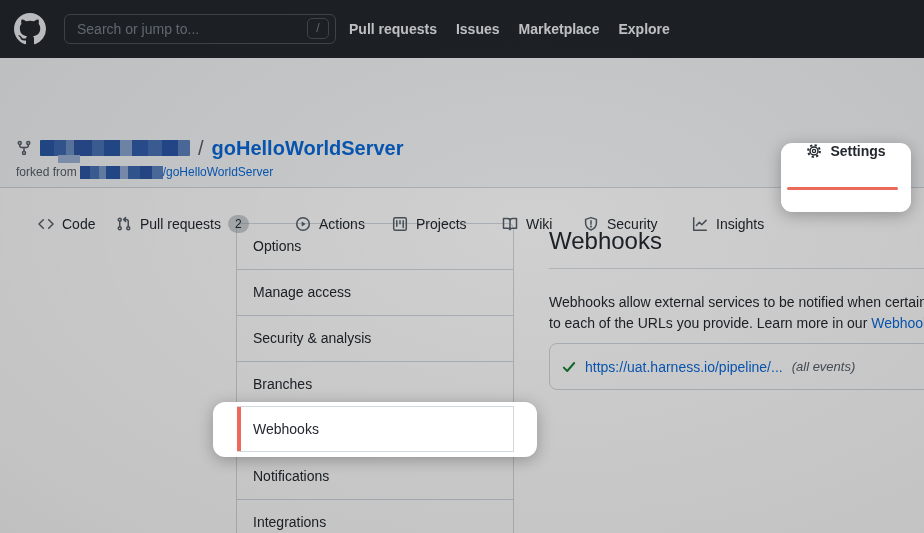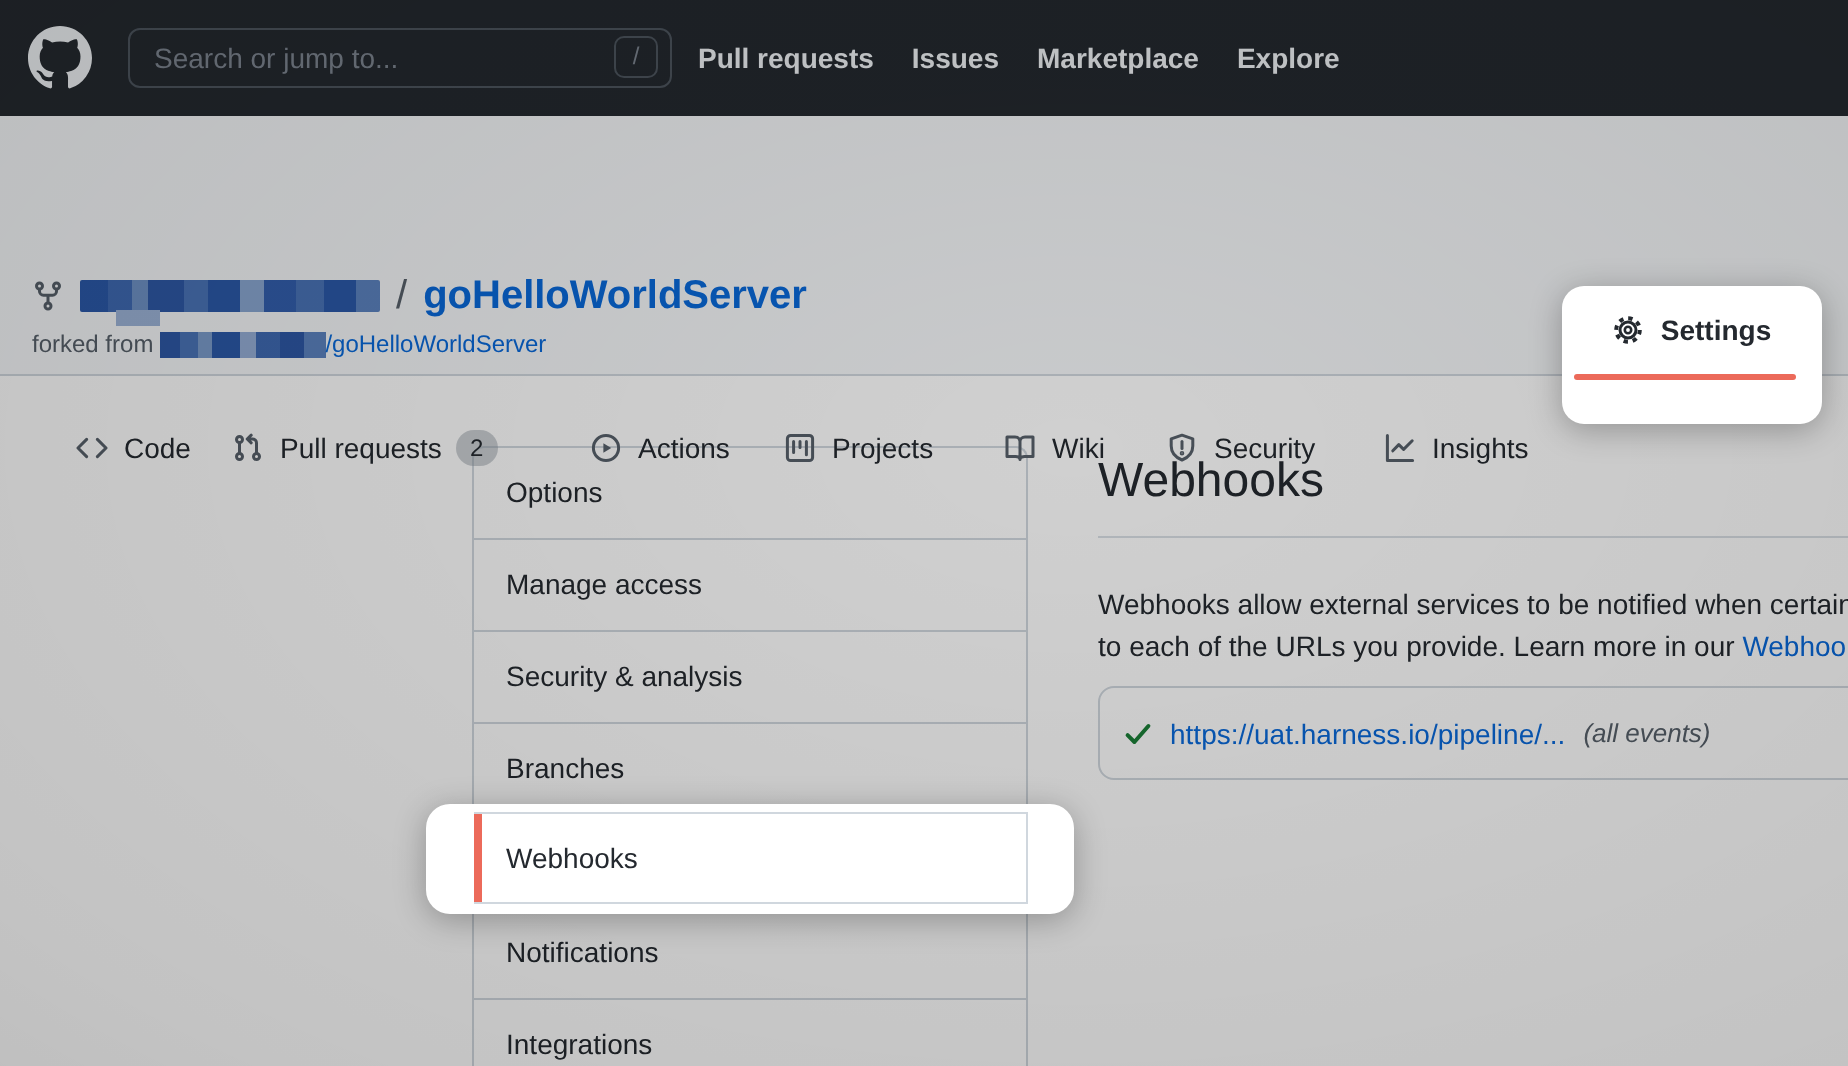--- a/index.html
+++ b/index.html
@@ -57,21 +57,21 @@
   .webhook-box { position:absolute; left:549px; top:343px; width:610px; height:47px;
     border:1px solid #d0d7de; border-radius:8px; display:flex; align-items:center; padding-left:11px; gap:8px; }
   .webhook-url { font-size:14px; color:#0969da; text-decoration:none; }
   .webhook-events { font-size:13px; font-style:italic; color:#57606a; margin-left:1px; }
 
   
   .overlay { position:absolute; inset:0; z-index:50; pointer-events:none;
     background:radial-gradient(ellipse 130% 130% at 58% 42%, rgba(0,0,0,.185) 0%, rgba(0,0,0,.235) 55%, rgba(0,0,0,.315) 100%); }
   .spot { position:absolute; background:#fff; z-index:60; box-shadow:0 3px 16px rgba(0,0,0,.28); }
   .settings-card { left:781px; top:143px; width:130px; height:69px; border-radius:11px;
-    display:flex; align-items:center; justify-content:center; gap:8px; padding-bottom:25px;
+    display:flex; align-items:flex-start; justify-content:center; gap:8px; padding-bottom:25px;
     font-size:14px; font-weight:700; color:#24292f; cursor:pointer; }
   .settings-card .ticon { display:flex; width:16px; height:16px; }
   .settings-underline { position:absolute; left:6px; top:44px; width:111px; height:3px;
     background:var(--accent,#ec6a5a); border-radius:2px; }
   .webhooks-card { left:213px; top:402px; width:324px; height:55px; border-radius:12px; cursor:pointer; }
   .wh-row { position:absolute; left:24px; top:4px; width:277px; height:46px;
     border:1px solid #d0d7de; line-height:44px; padding-left:15px; font-size:14px; color:#24292f; }
   .wh-accent-bar { position:absolute; left:0; top:0; width:4px; height:44px; background:var(--accent,#ec6a5a); }
 </style>
 </head>

